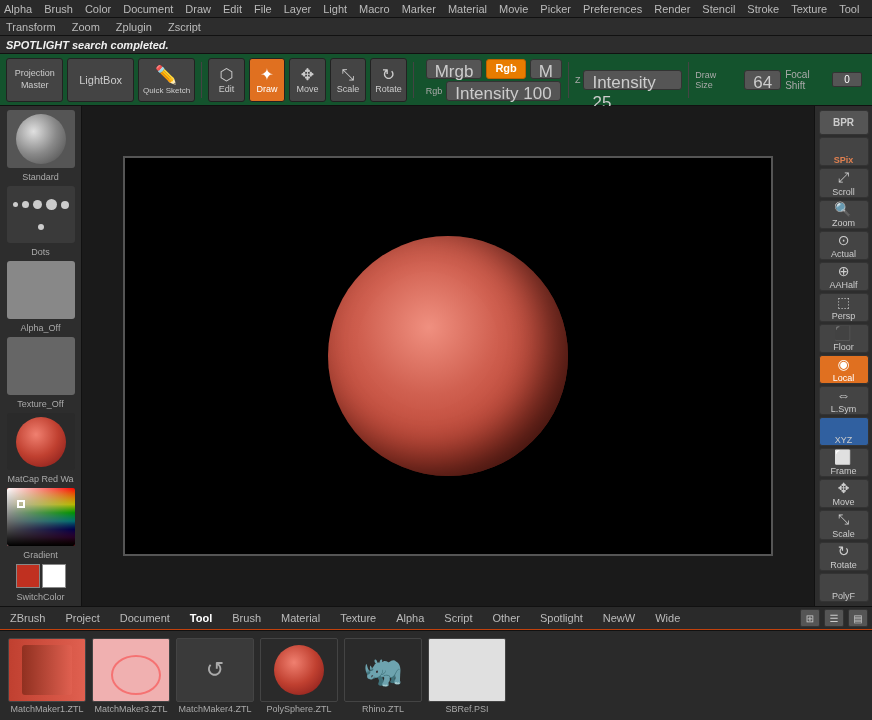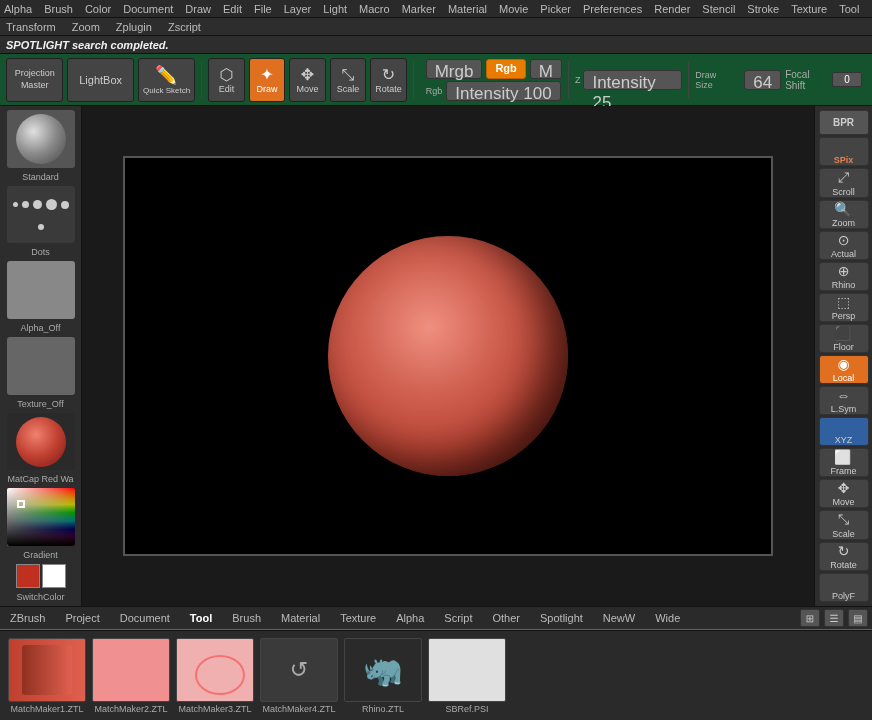--- a/index.html
+++ b/index.html
@@ -646,21 +646,21 @@
     <div class="right-btn">
       <span style="font-size:14px;">🔍</span>
       <span>Zoom</span>
     </div>
     <div class="right-btn">
       <span style="font-size:14px;">⊙</span>
       <span>Actual</span>
     </div>
     <div class="right-btn">
       <span style="font-size:14px;">⊕</span>
-      <span>Rhino</span>
+      <span>AAHalf</span>
     </div>
     <div class="right-btn">
       <span style="font-size:14px;">⬚</span>
       <span>Persp</span>
     </div>
     <div class="right-btn">
       <span style="font-size:14px;">⬛</span>
       <span>Floor</span>
     </div>
     <div class="right-btn orange-active">
@@ -720,43 +720,43 @@
 
 <div id="thumbnail-area">
 
   <div class="thumb-item">
     <div class="thumb-box thumb-mm1">
       <div style="width:50px;height:50px;background:linear-gradient(to right, #903020, #e06050);border-radius:3px;"></div>
     </div>
     <div class="thumb-label">MatchMaker1.ZTL</div>
   </div>
 
-  <div class="thumb-item">
-    <div class="thumb-box thumb-mm2">
-      <div style="width:60px;height:50px;background:#f09090;"></div>
-    </div>
-    <div class="thumb-label">MatchMaker2.ZTL</div>
-  </div>
 
   <div class="thumb-item">
     <div class="thumb-box thumb-mm3">
       <div style="width:60px;height:50px;background:#f0b0b0;position:relative;">
         <div style="position:absolute;top:10px;left:10px;width:50px;height:40px;border:2px solid rgba(255,0,0,0.5);border-radius:50%;opacity:0.7;"></div>
       </div>
     </div>
     <div class="thumb-label">MatchMaker3.ZTL</div>
   </div>
 
   <div class="thumb-item">
     <div class="thumb-box thumb-mm4">
       <div style="font-size:22px;color:#aaa;">↺</div>
     </div>
     <div class="thumb-label">MatchMaker4.ZTL</div>
   </div>
 
+  <div class="thumb-item">
+    <div class="thumb-box thumb-polysphere">
+      <div class="thumb-sphere-poly"></div>
+    </div>
+    <div class="thumb-label">PolySphere.ZTL</div>
+  </div>
 
   <div class="thumb-item">
     <div class="thumb-box thumb-rhino">
       <div style="color:#c06030;font-size:32px;">🦏</div>
     </div>
     <div class="thumb-label">Rhino.ZTL</div>
   </div>
 
   <div class="thumb-item">
     <div class="thumb-box thumb-sbref">

